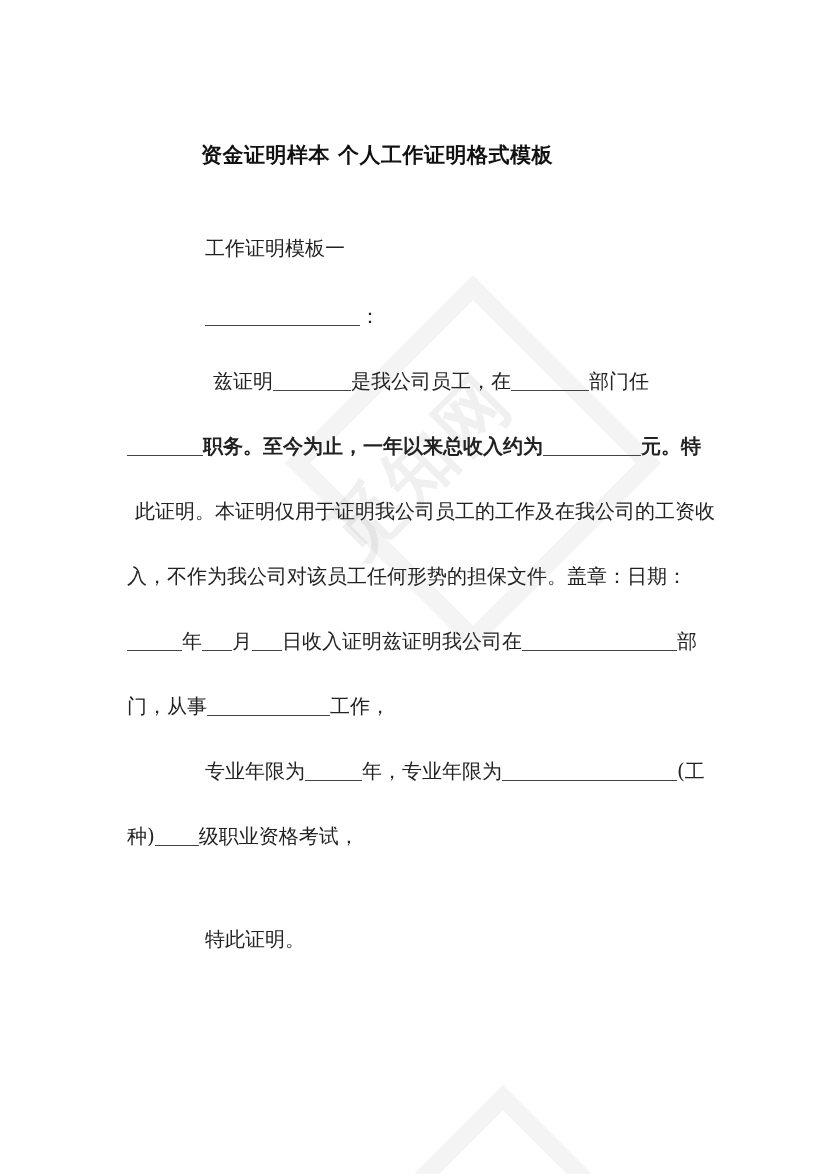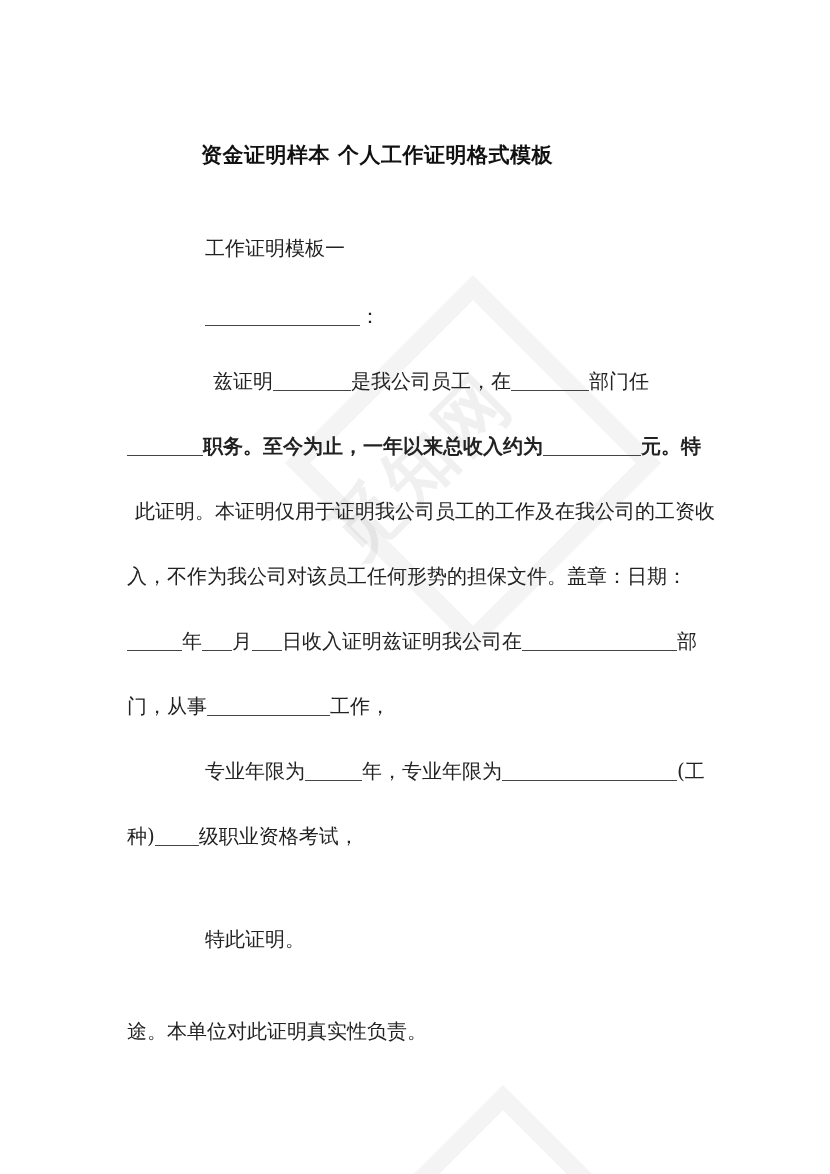--- a/index.html
+++ b/index.html
@@ -72,17 +72,14 @@
 
   <div class="line" style="top:822px;">
     <span>种)</span><span class="blank" style="width:44px;"></span><span>级职业资格考试，</span>
   </div>
 
   <div class="line indent" style="top:887px;margin-top:38px;">
     <span>特此证明。</span>
   </div>
 
 
-  <div class="line" style="top:1017px;">
-    <span>途。本单位对此证明真实性负责。</span>
-  </div>
 
 </div>
 
 </body></html>

